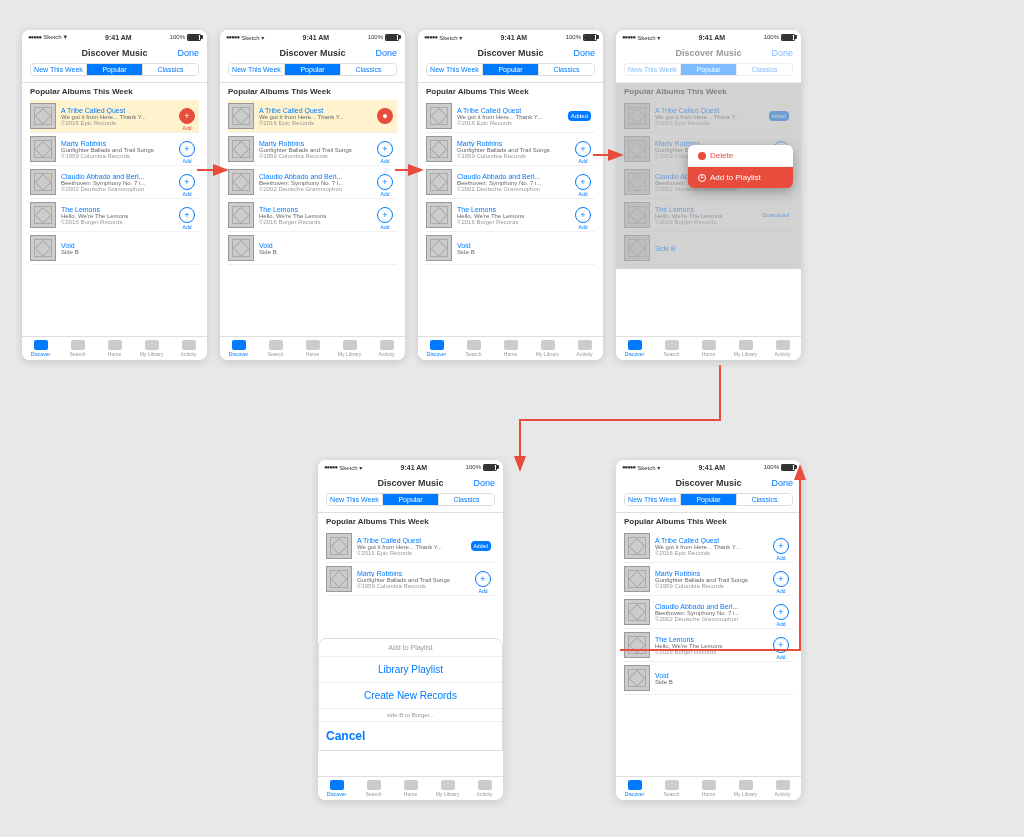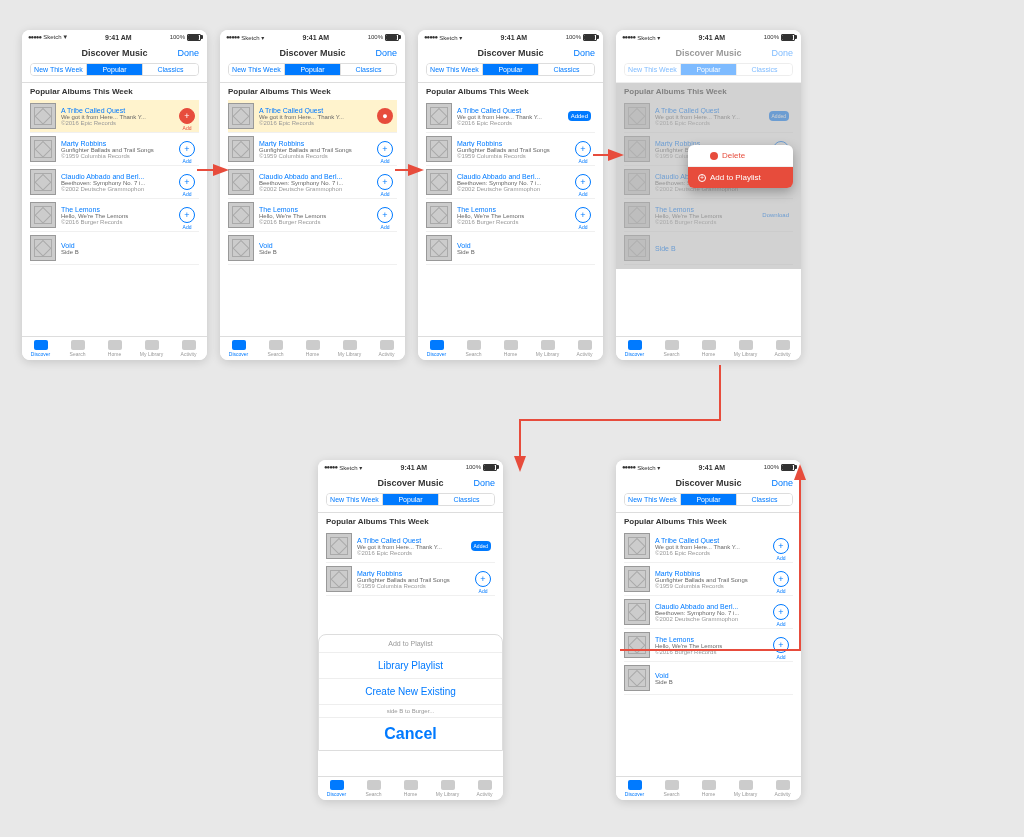--- a/index.html
+++ b/index.html
@@ -674,21 +674,21 @@
           <div class="album-row">
             <div class="album-thumb"></div>
             <div class="album-info">
               <div class="album-name">Side B</div>
             </div>
           </div>
         </div>
       </div>
 
       <div style="position:absolute; top:115px; right:8px; z-index:60; width:105px; border-radius:6px; overflow:hidden; box-shadow: 0 4px 12px rgba(0,0,0,0.3);">
-        <div style="background:white; padding:6px 22px; font-size:8px; color:#e74c3c; display:flex; align-items:center; gap:4px; border-bottom:1px solid #f0f0f0; cursor:pointer;">
+        <div style="background:white; padding:6px 10px; font-size:8px; color:#e74c3c; display:flex; align-items:center; gap:4px; border-bottom:1px solid #f0f0f0; cursor:pointer;">
           <div style="width:8px; height:8px; border-radius:50%; background:#e74c3c;"></div>
           <span>Delete</span>
         </div>
         <div style="background:#e74c3c; padding:6px 10px; font-size:8px; color:white; display:flex; align-items:center; gap:4px; cursor:pointer;">
           <div style="width:8px; height:8px; border-radius:50%; border:1.5px solid white; display:flex; align-items:center; justify-content:center; font-size:7px; color:white;">+</div>
           <span>Add to Playlist</span>
         </div>
       </div>
       <div class="bottom-nav">
         <div class="nav-item active">
@@ -761,23 +761,23 @@
             <div style="position:relative; margin-right:4px;">
               <div class="add-btn">+</div>
               <div class="add-btn-label">Add</div>
             </div>
           </div>
         </div>
 
         <div style="position:absolute; bottom:22px; left:0; right:0; z-index:40; background:white; border-radius:8px 8px 0 0; border:1px solid #ddd;">
           <div style="text-align:center; font-size:7px; color:#999; padding:5px; border-bottom:1px solid #eee;">Add to Playlist</div>
           <div style="text-align:center; font-size:10px; color:#007AFF; padding:7px; border-bottom:1px solid #eee; cursor:pointer;">Library Playlist</div>
-          <div style="text-align:center; font-size:10px; color:#007AFF; padding:7px; border-bottom:1px solid #eee; cursor:pointer;">Create New Existing</div>
+          <div style="text-align:center; font-size:10px; color:#007AFF; padding:7px; border-bottom:1px solid #eee; cursor:pointer;">Create New Records</div>
           <div style="text-align:center; font-size:6px; color:#999; padding:3px; border-bottom:1px solid #eee; cursor:pointer;">side B  to Burger...</div>
-          <div style="text-align:center; font-size:16px; color:#007AFF; font-weight:600; padding:7px; cursor:pointer;">Cancel</div>
+          <div style="font-size:12px; color:#007AFF; font-weight:600; padding:7px; cursor:pointer;">Cancel</div>
         </div>
       </div>
       <div class="bottom-nav">
         <div class="nav-item active">
           <div class="nav-icon"></div>Discover
         </div>
         <div class="nav-item">
           <div class="nav-icon"></div>Search
         </div>
         <div class="nav-item">

